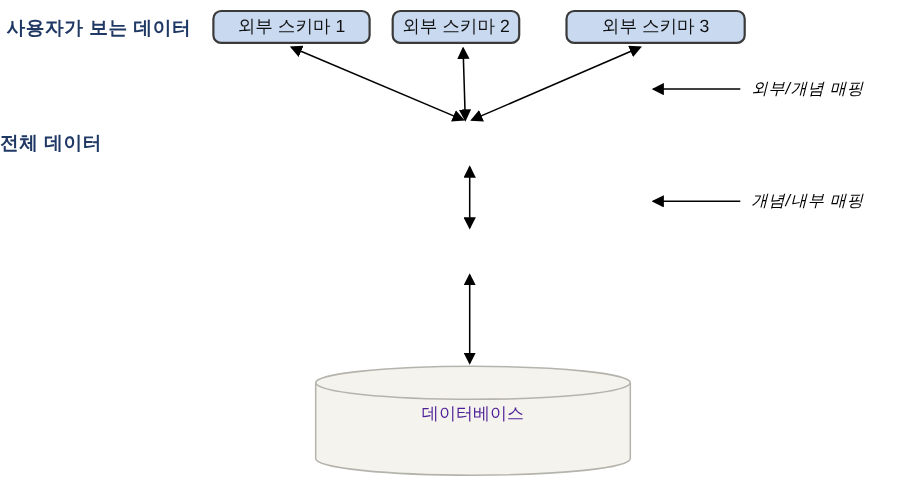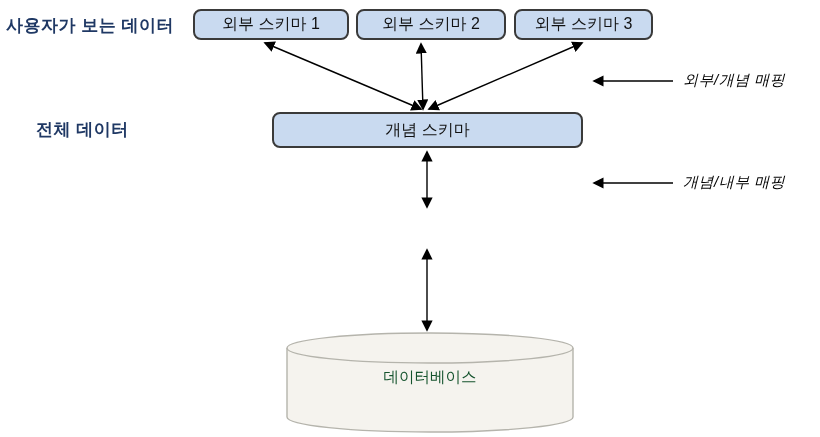--- a/index.html
+++ b/index.html
@@ -16,21 +16,21 @@
     position:absolute;background:#C9DAF0;border:2px solid #3A3A3A;border-radius:8px;
     display:flex;align-items:center;justify-content:center;
     font-size:16px;color:#111111;box-sizing:border-box;white-space:nowrap;
   }
   .map-label{
     position:absolute;font-style:italic;font-size:15px;color:#000000;
     white-space:nowrap;letter-spacing:0.5px;
   }
   .db-text{
     position:absolute;left:280px;top:365px;width:300px;text-align:center;
-    font-size:15.5px;color:#14532d;line-height:1.55;
+    font-size:15.5px;color:#4c1d95;line-height:1.55;
   }
 </style>
 </head>
 <body>
 
 <div class="stage">
 
   <svg viewBox="0 0 820 437">
     <defs>
       <marker id="ah" viewBox="0 0 10 10" refX="8.5" refY="5" markerWidth="8" markerHeight="8" orient="auto-start-reverse">
@@ -51,27 +51,26 @@
 
     <line x1="427" y1="152" x2="427" y2="207" stroke="#000" stroke-width="1.4" marker-start="url(#ah)" marker-end="url(#ah)"></line>
 
     <line x1="427" y1="250" x2="427" y2="330" stroke="#000" stroke-width="1.4" marker-start="url(#ah)" marker-end="url(#ah)"></line>
 
     <line x1="673" y1="81" x2="594" y2="81" stroke="#000" stroke-width="1.4" marker-end="url(#ah)"></line>
     <line x1="673" y1="183" x2="594" y2="183" stroke="#000" stroke-width="1.4" marker-end="url(#ah)"></line>
   </svg>
 
   <div class="side-label" style="left:6px;top:14px;width:180px;">사용자가 보는 데이터</div>
-  <div class="side-label" style="left:0px;top:118px;width:250px;margin-left:36px;">전체 데이터</div>
+  <div class="side-label" style="left:0px;top:118px;width:250px;">전체 데이터</div>
 
-  <div class="schema-box" style="left:193px;top:9px;width:156px;height:31px;">외부 스키마 1</div>
-  <div class="schema-box" style="left:356px;top:9px;width:150px;height:31px;">외부 스키마 2</div>
-  <div class="schema-box" style="left:514px;top:9px;width:139px;height:31px;text-align:right;">외부 스키마 3</div>
+  <div class="schema-box" style="left:193px;top:9px;width:144px;height:31px;">외부 스키마 1</div>
+  <div class="schema-box" style="left:356px;top:9px;width:117px;height:31px;">외부 스키마 2</div>
+  <div class="schema-box" style="left:514px;top:9px;width:164px;height:31px;text-align:right;">외부 스키마 3</div>
 
-  <div class="schema-box" style="left:272px;top:112px;width:311px;height:36px;">개념 스키마</div>
 
   <div class="map-label" style="left:683px;top:173px;">개념/내부 매핑</div>
   <div class="map-label" style="left:683px;top:71px;">외부/개념 매핑</div>
 
   <div class="db-text">
     <div>데이터베이스</div>
   </div>
 
 </div>
 

